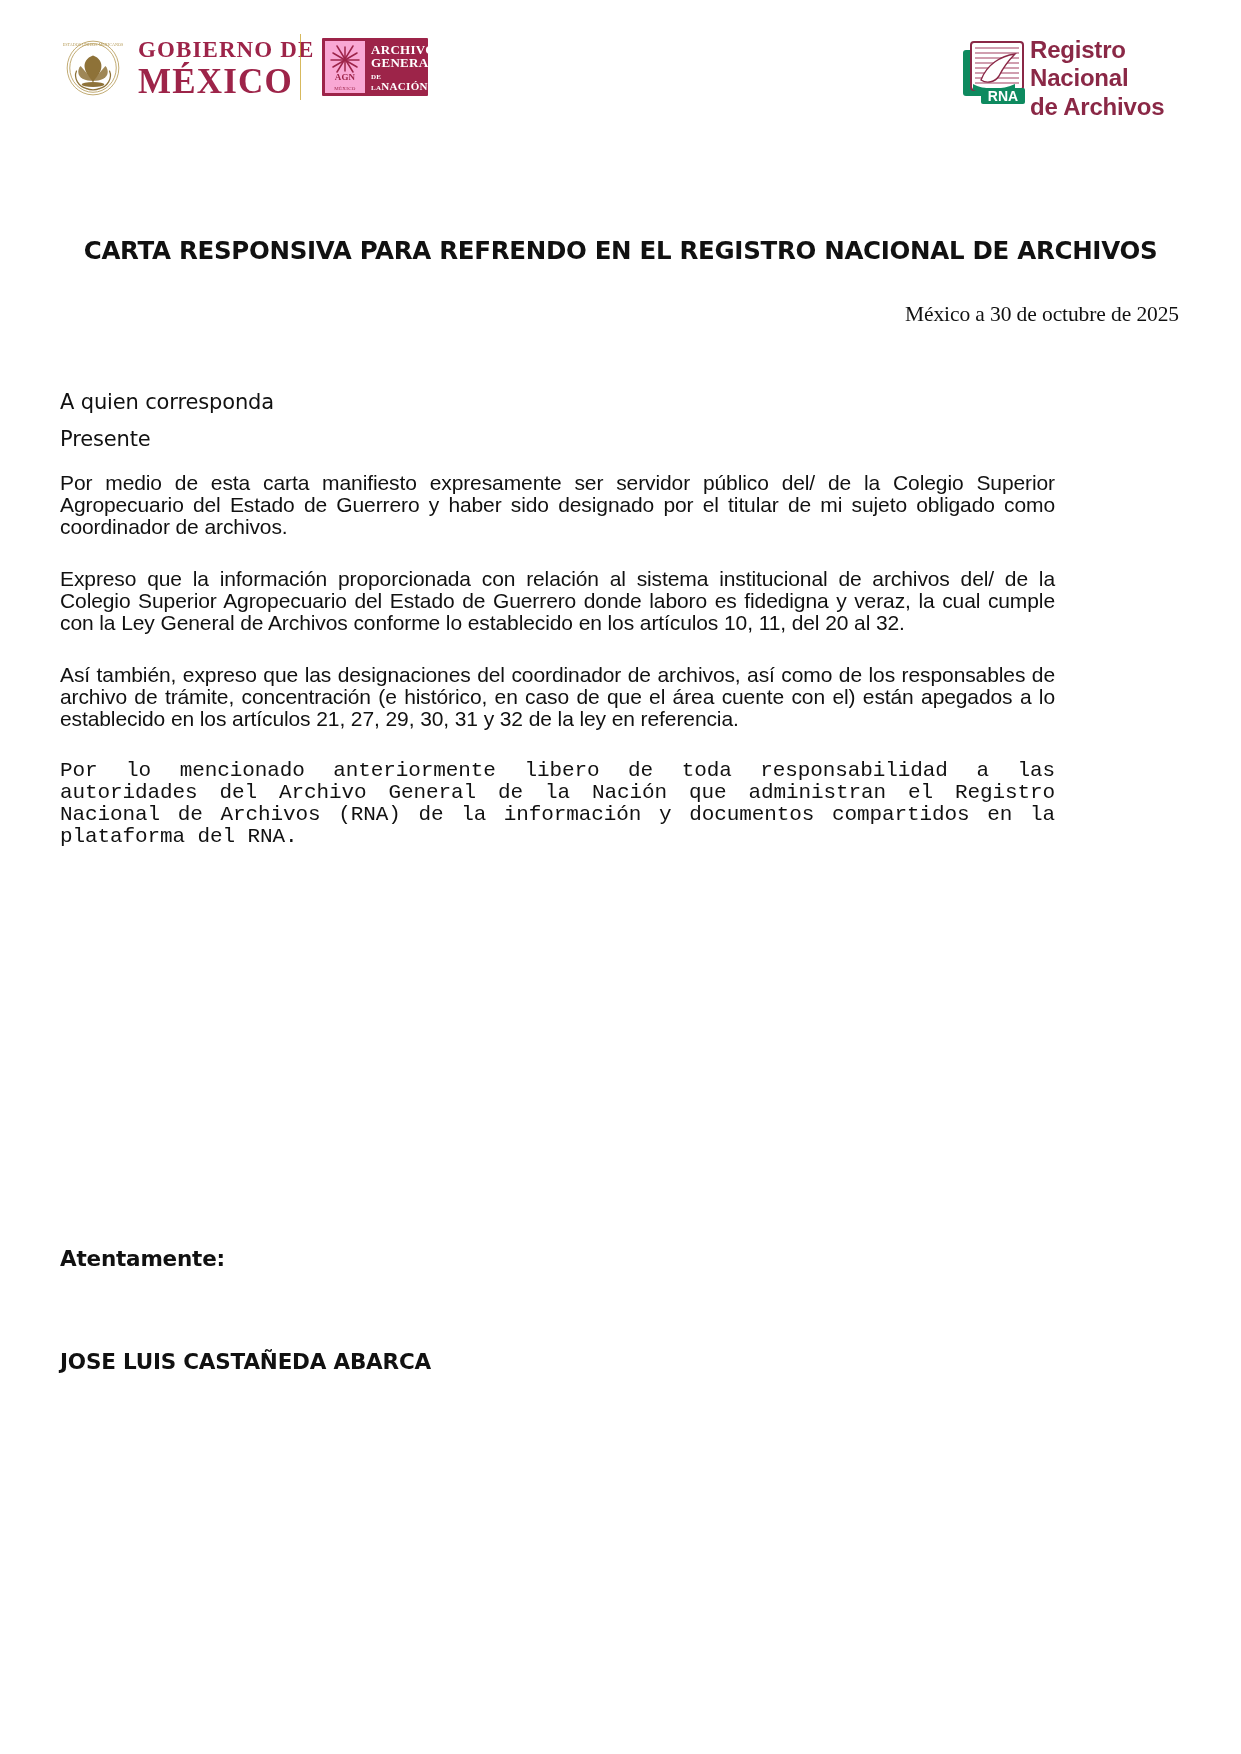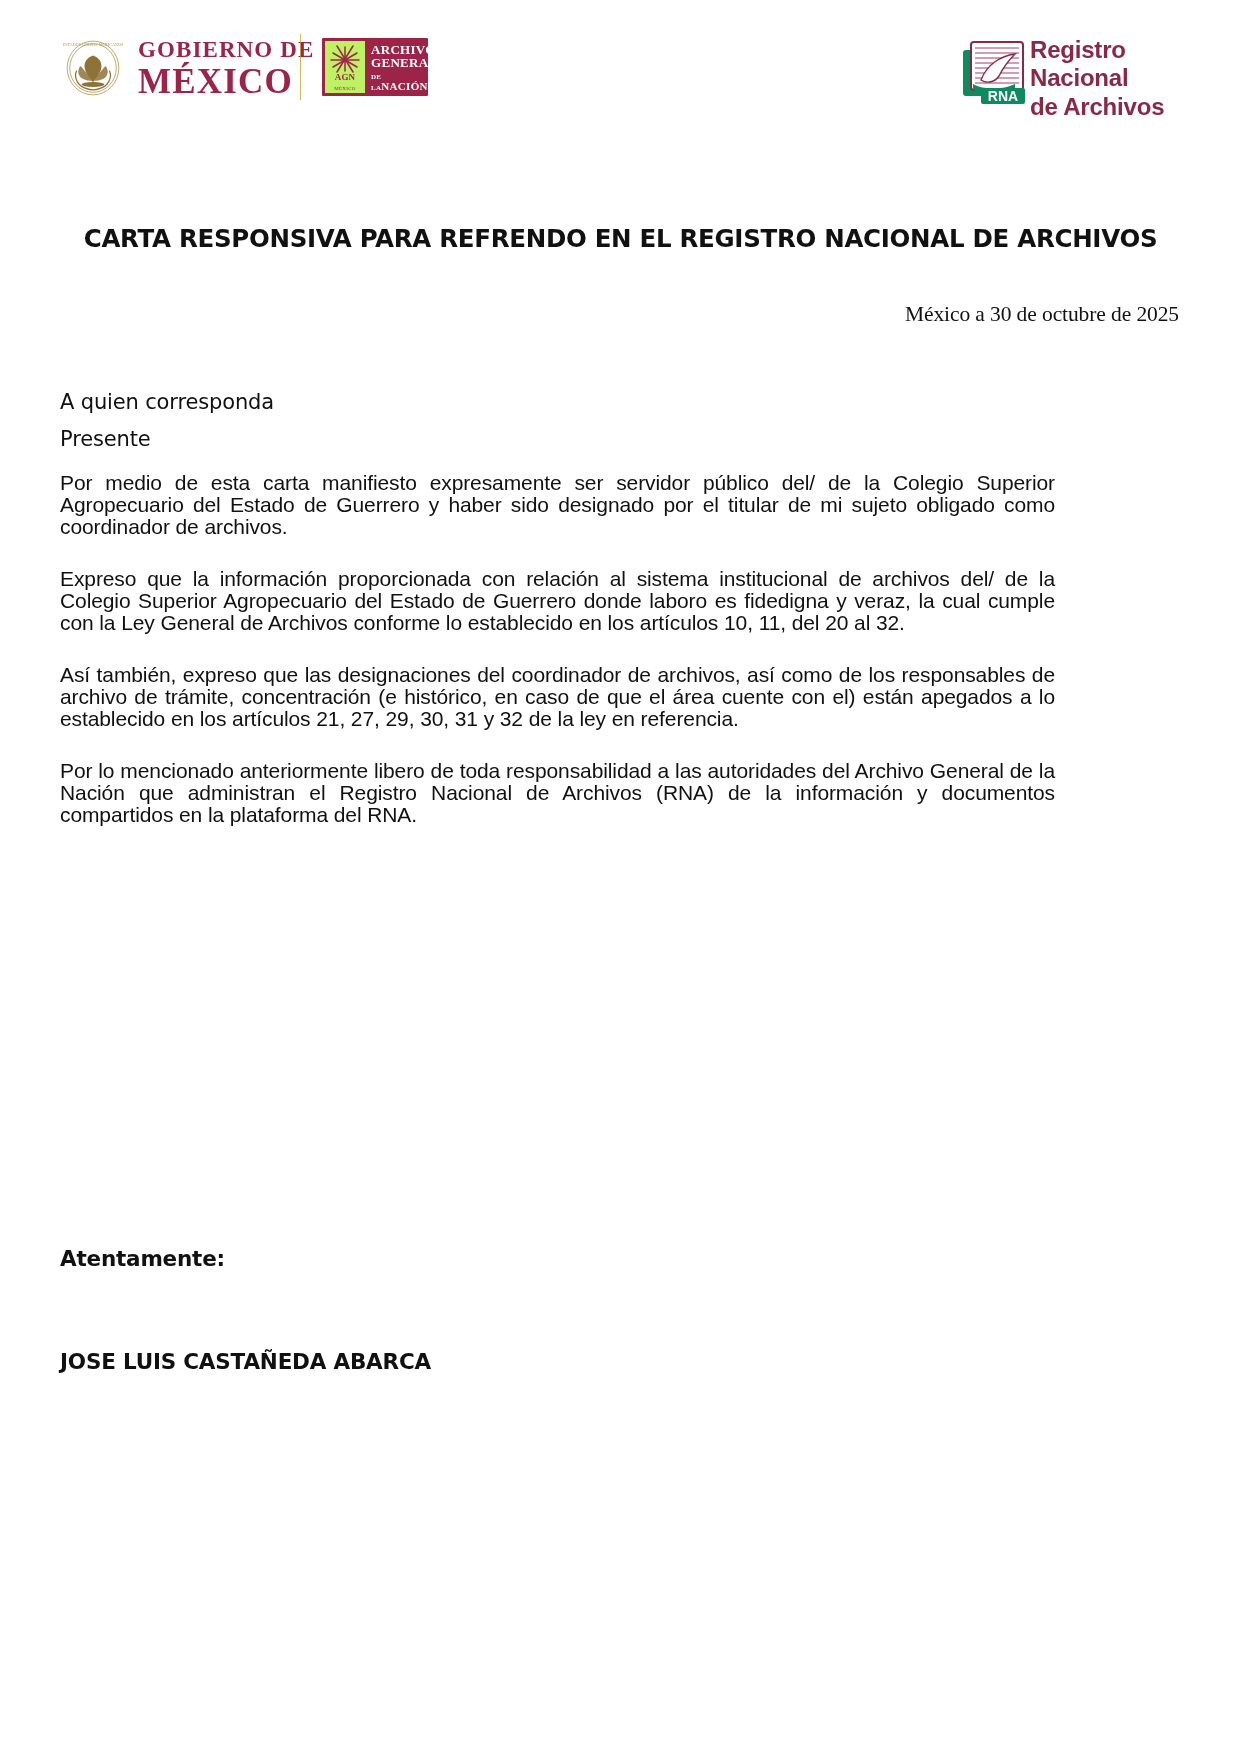--- a/index.html
+++ b/index.html
@@ -88,21 +88,21 @@
     width: 106px;
     height: 58px;
     background: #9D2449;
     display: flex;
     align-items: stretch;
     border-radius: 1px;
   }
   .agn-mark {
     width: 40px;
     flex: 0 0 40px;
-    background: #bef264;
+    background: #f9a8d4;
     margin: 3px 0 3px 3px;
     position: relative;
   }
   .agn-mark svg { position: absolute; inset: 0; }
   .agn-mark .agn-txt {
     position: absolute;
     left: 0; right: 0; bottom: 11px;
     text-align: center;
     font-family: "Liberation Serif", serif;
     font-size: 9px;
@@ -152,21 +152,21 @@
     line-height: 1.18;
     color: #8A2846;
     letter-spacing: -0.2px;
   }
 
   
   .doc-title {
     position: absolute;
     left: 62px;
     right: 62px;
-    top: 224px;
+    top: 236px;
     text-align: center;
     font-family: "DejaVu Sans", sans-serif;
     font-weight: bold;
     font-size: 24.5px;
     letter-spacing: -0.3px;
     color: #111111;
   }
 
   .date-line {
     position: absolute;
@@ -201,21 +201,21 @@
     color: #111111;
   }
 
   .para {
     text-align: justify;
     text-justify: inter-word;
     line-height: 22px;
     margin: 0 0 30px 0;
     letter-spacing: -0.1px;
   }
-  .para:last-child { margin-bottom: 8px; }
+  .para:last-child { margin-bottom: 8px; font-family: Liberation Mono, monospace; }
 
   .sign-block {
     position: absolute;
     left: 60px;
     top: 1246px;
     width: 995px;
   }
   .atentamente {
     font-family: "DejaVu Sans", sans-serif;
     font-weight: bold;

